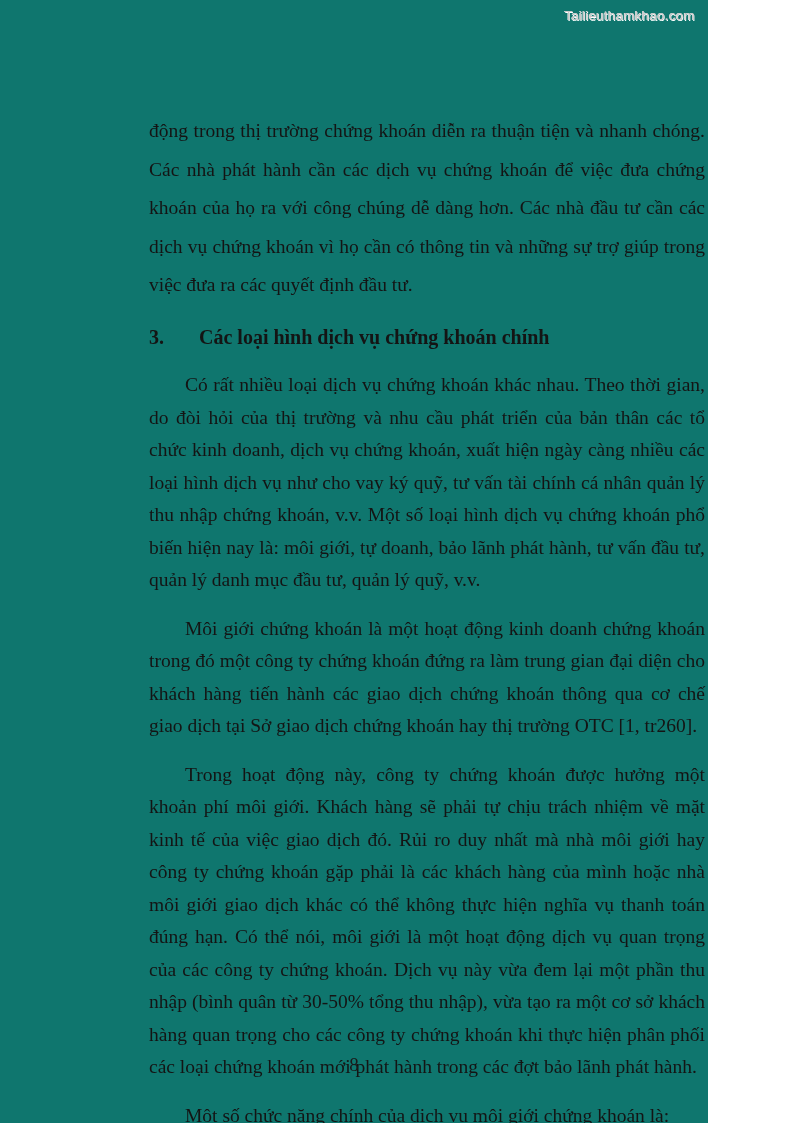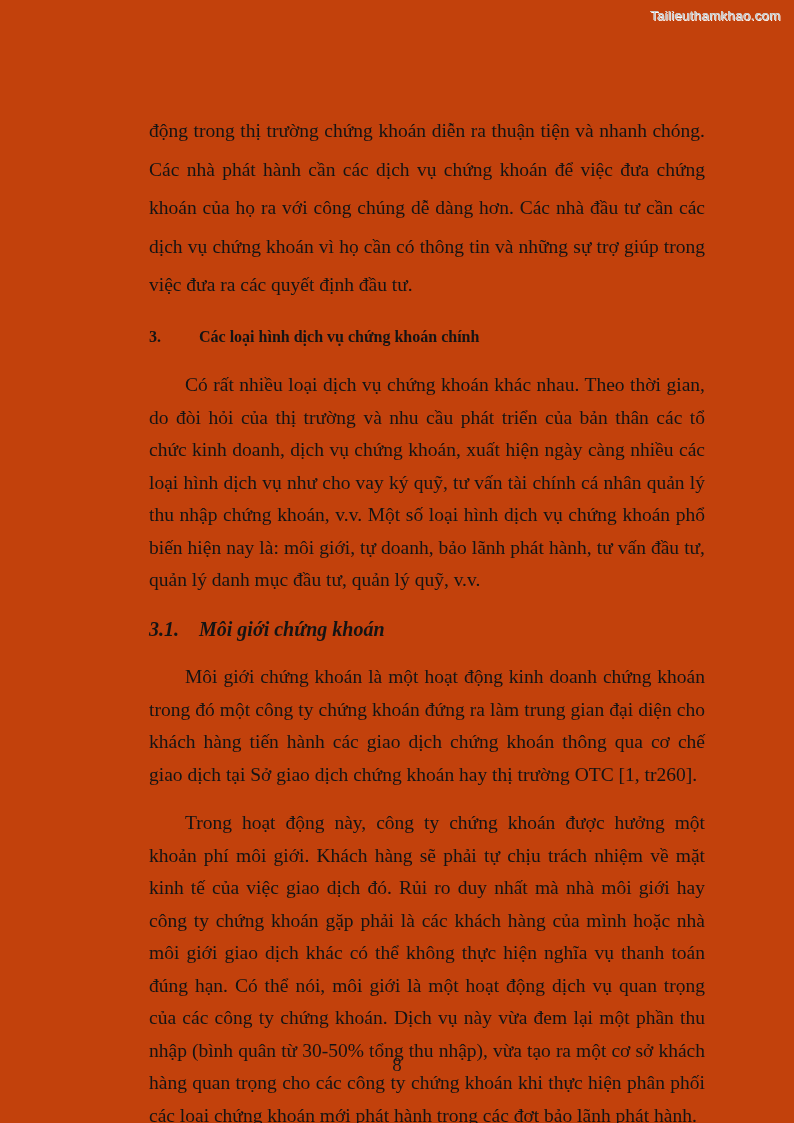--- a/index.html
+++ b/index.html
@@ -2,23 +2,23 @@
 <html><head>
 <meta charset="utf-8">
 <style>
   html, body {
     margin: 0;
     padding: 0;
     background: #ffffff;
   }
   .page {
     position: relative;
-    width: 794px;
+    width: 708px;
     height: 1123px;
-    background: #c2410c;
+    background: #0f766e;
     overflow: hidden;
     font-family: "Liberation Serif", serif;
     color: #141414;
   }
   .watermark {
     position: absolute;
     top: 8px;
     right: 13px;
     font-family: "Liberation Sans", sans-serif;
     font-size: 13.5px;
@@ -40,21 +40,21 @@
   }
   p.para {
     text-indent: 36px;
   }
   p.para.continuation {
     text-indent: 0;
     line-height: 38.5px;
   }
   p.heading-1 {
     font-weight: bold;
-    font-size: 16px;
+    font-size: 20px;
     text-align: left;
   }
   p.heading-2 {
     font-weight: bold;
     font-style: italic;
     font-size: 20px;
     text-align: left;
   }
   .h-num {
     display: inline-block;
@@ -79,21 +79,20 @@
   <div class="watermark">Tailieuthamkhao.com</div>
 
   <div class="doc-body">
 
     <p class="para continuation">động trong thị trường chứng khoán diễn ra thuận tiện và nhanh chóng. Các nhà phát hành cần các dịch vụ chứng khoán để việc đưa chứng khoán của họ ra với công chúng dễ dàng hơn. Các nhà đầu tư cần các dịch vụ chứng khoán vì họ cần có thông tin và những sự trợ giúp trong việc đưa ra các quyết định đầu tư.</p>
 
     <p class="heading-1"><span class="h-num">3.</span><span>Các loại hình dịch vụ chứng khoán chính</span></p>
 
     <p class="para">Có rất nhiều loại dịch vụ chứng khoán khác nhau. Theo thời gian, do đòi hỏi của thị trường và nhu cầu phát triển của bản thân các tổ chức kinh doanh, dịch vụ chứng khoán, xuất hiện ngày càng nhiều các loại hình dịch vụ như cho vay ký quỹ, tư vấn tài chính cá nhân quản lý thu nhập chứng khoán, v.v. Một số loại hình dịch vụ chứng khoán phổ biến hiện nay là: môi giới, tự doanh, bảo lãnh phát hành, tư vấn đầu tư, quản lý danh mục đầu tư, quản lý quỹ, v.v.</p>
 
-    <p class="heading-2"><span class="h-num">3.1.</span><span>Môi giới chứng khoán</span></p>
 
     <p class="para">Môi giới chứng khoán là một hoạt động kinh doanh chứng khoán trong đó một công ty chứng khoán đứng ra làm trung gian đại diện cho khách hàng tiến hành các giao dịch chứng khoán thông qua cơ chế giao dịch tại Sở giao dịch chứng khoán hay thị trường OTC [1, tr260].</p>
 
     <p class="para">Trong hoạt động này, công ty chứng khoán được hưởng một khoản phí môi giới. Khách hàng sẽ phải tự chịu trách nhiệm về mặt kinh tế của việc giao dịch đó. Rủi ro duy nhất mà nhà môi giới hay công ty chứng khoán gặp phải là các khách hàng của mình hoặc nhà môi giới giao dịch khác có thể không thực hiện nghĩa vụ thanh toán đúng hạn. Có thể nói, môi giới là một hoạt động dịch vụ quan trọng của các công ty chứng khoán. Dịch vụ này vừa đem lại một phần thu nhập (bình quân từ 30-50% tổng thu nhập), vừa tạo ra một cơ sở khách hàng quan trọng cho các công ty chứng khoán khi thực hiện phân phối các loại chứng khoán mới phát hành trong các đợt bảo lãnh phát hành.</p>
 
     <p class="para">Một số chức năng chính của dịch vụ môi giới chứng khoán là:</p>
 
   </div>
 
   <div class="page-number">8</div>

